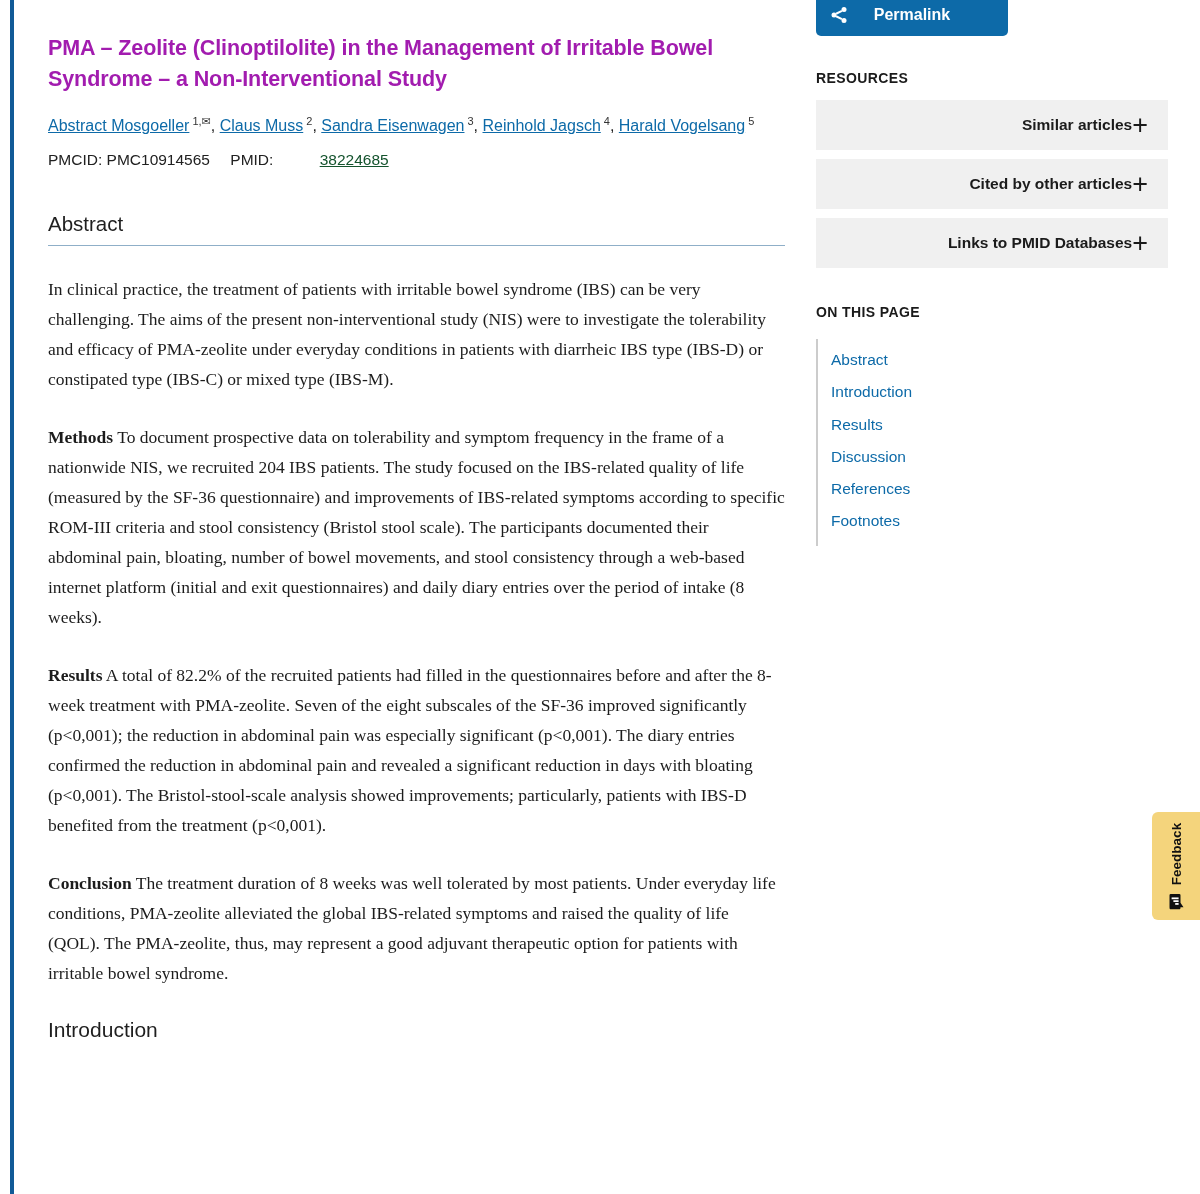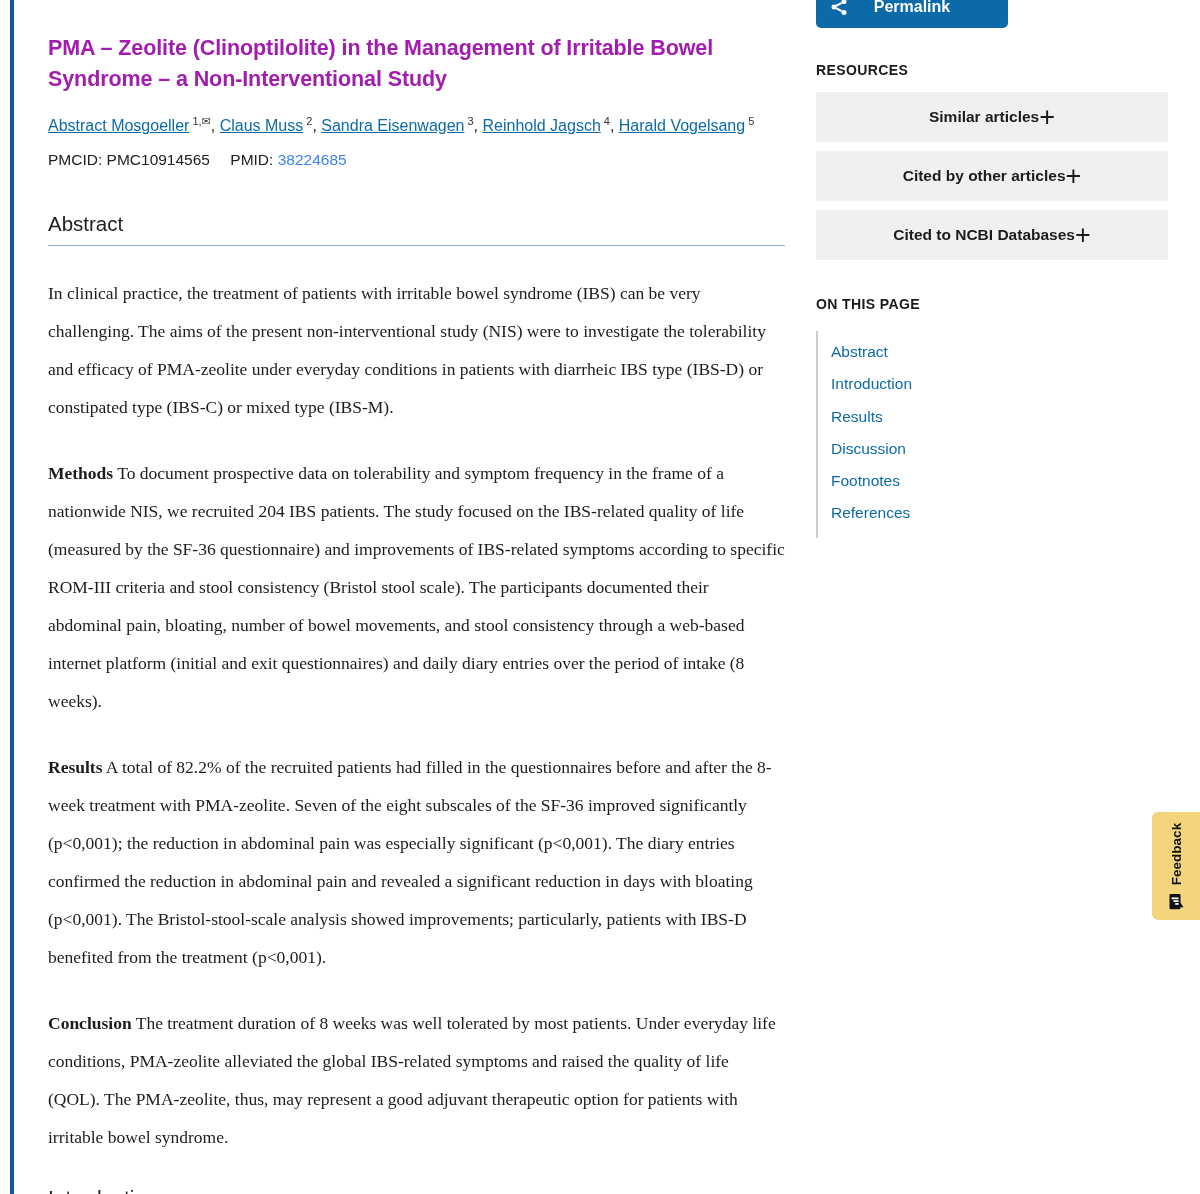--- a/index.html
+++ b/index.html
@@ -29,53 +29,53 @@
   .authors sup { font-size: 11px; color: #333; margin-left: 3px; }
   .meta-links { margin-top: 27px; font-size: 15.5px; }
   .meta-link { color: #0d6aa8; text-decoration: none; margin-right: 16px; cursor: pointer; }
   .tri {
     display: inline-block; width: 0; height: 0; margin-right: 7px;
     border-left: 6px solid #c0342b; border-top: 4.5px solid transparent; border-bottom: 4.5px solid transparent;
     position: relative; top: -1px;
   }
   .ids-row { margin-top: 15px; font-size: 15.5px; color: #212121; }
   .ids-row .id-val { margin-right: 16px; }
-  .ids-row a { color: #3b82f6; cursor: pointer; }
+  .ids-row a { color: #14532d; text-decoration: underline; cursor: pointer; margin-left: 42px; }
 
   h2.section-heading {
     margin-top: 43px; font-size: 20.5px; font-weight: normal; color: #1f1f1f;
     padding-bottom: 9px; border-bottom: 1px solid #8fafc8;
   }
   .body-text {
-    font-family: "Liberation Serif", serif; font-size: 17.5px; line-height: 38px;
+    font-family: "Liberation Serif", serif; font-size: 17.5px; line-height: 30px;
     color: #1c1c1c;
   }
   .body-text p { margin-top: 28px; }
   .body-text p strong { font-weight: bold; }
   h3.section-heading2 {
     margin-top: 30px; font-size: 21px; font-weight: normal; color: #1f1f1f;
   }
 
   
-  .sidebar { position: absolute; left: 816px; top: 0; width: 352px; }
+  .sidebar { position: absolute; left: 816px; top: 8px; width: 352px; }
   .permalink-btn {
     position: absolute; top: -14px; left: 0; width: 192px; height: 42px;
     background: #0d6aa8; color: #fff; border: none; border-radius: 5px;
     font-family: "Liberation Sans", sans-serif; font-size: 16px; font-weight: bold;
     display: flex; align-items: center; justify-content: center; cursor: pointer;
   }
   .permalink-btn .share-ic { position: absolute; left: 13px; top: 50%; margin-top: -10px; }
   .side-label {
     font-size: 14px; font-weight: bold; color: #1a1a1a; letter-spacing: 0.4px;
   }
   .resources-label { margin-top: 62px; }
   .accordion-group { margin-top: 14px; }
   .accordion {
     height: 50px; background: #f0f0f0; margin-bottom: 9px;
-    display: flex; align-items: center; justify-content: center;
+    display: flex; align-items: center; justify-content: flex-end;
     padding: 16px 20px; cursor: pointer;
   }
   .accordion .acc-label { font-size: 15.5px; font-weight: bold; color: #1b1b1b; }
   .accordion .plus { font-size: 27px; font-weight: normal; color: #1a1a1a; line-height: 1; }
   .onpage-label { margin-top: 36px; }
   .toc {
     list-style: none; margin-top: 19px; margin-left: 0;
     border-left: 2px solid #cccccc; padding: 5px 0 8px 13px;
   }
   .toc li { line-height: 32.3px; }
@@ -149,34 +149,34 @@
     <div class="accordion-group">
       <div class="accordion">
         <span class="acc-label">Similar articles</span>
         <span class="plus">+</span>
       </div>
       <div class="accordion">
         <span class="acc-label">Cited by other articles</span>
         <span class="plus">+</span>
       </div>
       <div class="accordion">
-        <span class="acc-label">Cited to NCBI Databases</span>
+        <span class="acc-label">Links to PMID Databases</span>
         <span class="plus">+</span>
       </div>
     </div>
 
     <div class="side-label onpage-label">ON THIS PAGE</div>
 
     <ul class="toc">
       <li><a>Abstract</a></li>
       <li><a>Introduction</a></li>
       <li><a>Results</a></li>
       <li><a>Discussion</a></li>
+      <li><a>References</a></li>
       <li><a>Footnotes</a></li>
-      <li><a>References</a></li>
     </ul>
 
   </aside>
 
   <div class="feedback-tab">
     <div class="feedback-inner">
       <span style="display:inline-flex;">
         <svg width="16" height="16" viewBox="0 0 16 16">
           <path d="M2 1.5 h12 a1.2 1.2 0 0 1 1.2 1.2 v8.6 a1.2 1.2 0 0 1 -1.2 1.2 H6.5 L2 15.5 V12.5 A1.2 1.2 0 0 1 2 1.5 Z" fill="#111111"></path>
           <rect x="4.3" y="7.2" width="1.8" height="3.4" fill="#ffffff"></rect>

